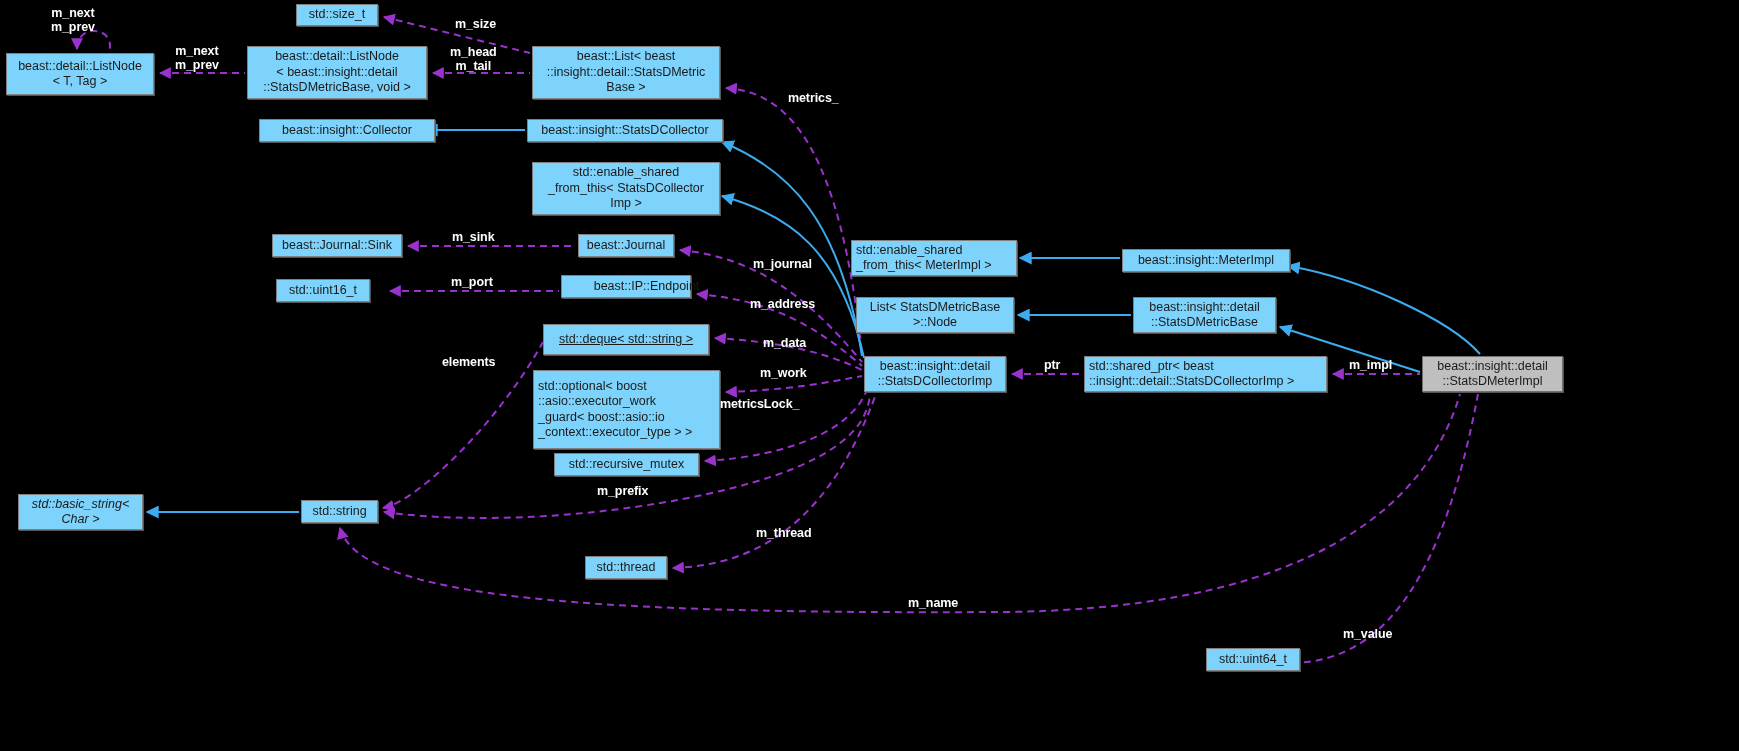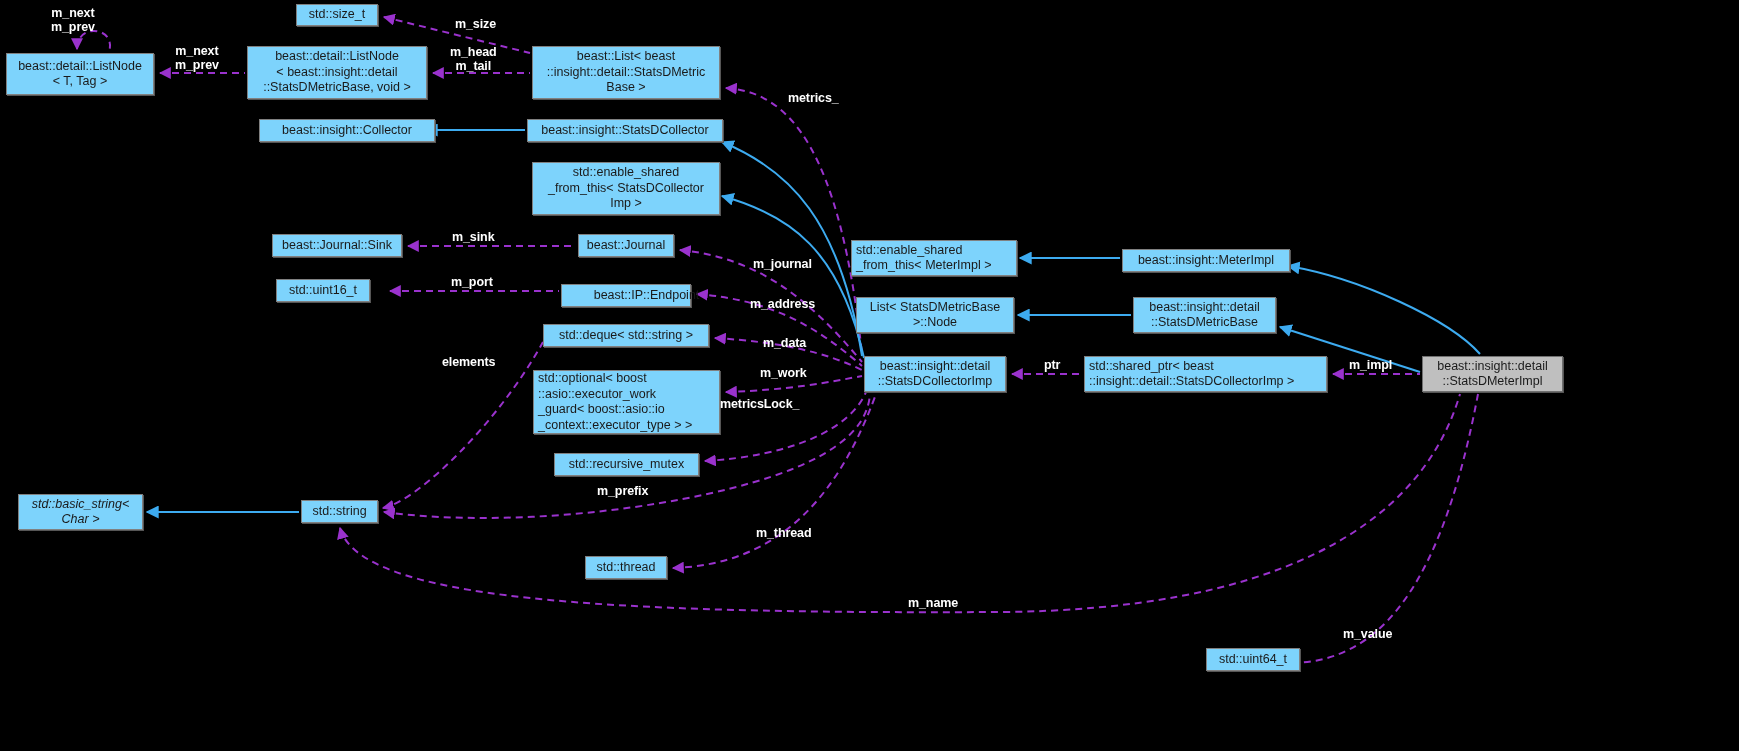--- a/index.html
+++ b/index.html
@@ -139,23 +139,23 @@
 ::insight::detail::StatsDMetric
 Base &gt;</div>
   <div class="node" style="left:251px;top:119px; width:176px; height:23px;margin-left:8px;">beast::insight::Collector</div>
   <div class="node" style="left:527px;top:119px; width:196px; height:23px;">beast::insight::StatsDCollector</div>
   <div class="node" style="left:532px;top:162px; width:188px; height:53px;">std::enable_shared
 _from_this&lt; StatsDCollector
 Imp &gt;</div>
   <div class="node" style="left:272px;top:234px; width:130px; height:23px;">beast::Journal::Sink</div>
   <div class="node" style="left:578px;top:234px; width:96px;  height:23px;">beast::Journal</div>
   <div class="node" style="left:276px;top:279px; width:94px;  height:23px;">std::uint16_t</div>
-  <div class="node" style="left:561px;top:284px; width:130px; height:23px;padding-left:45px;">beast::IP::Endpoint</div>
-  <div class="node" style="left:543px;top:324px; width:166px; height:23px;">std::deque&lt; std::string &gt;</div>
-  <div class="node" style="left:533px;top:370px; width:187px; height:64px; text-align:left; justify-content:flex-start;">std::optional&lt; boost
+  <div class="node" style="left:561px;top:275px; width:130px; height:23px;padding-left:45px;">beast::IP::Endpoint</div>
+  <div class="node" style="left:543px;top:324px; width:166px; height:31px;text-decoration:underline;">std::deque&lt; std::string &gt;</div>
+  <div class="node" style="left:533px;top:370px; width:187px; height:79px; text-align:left; justify-content:flex-start;">std::optional&lt; boost
 ::asio::executor_work
 _guard&lt; boost::asio::io
 _context::executor_type &gt; &gt;</div>
   <div class="node" style="left:554px;top:453px; width:145px; height:23px;">std::recursive_mutex</div>
   <div class="node" style="left:851px;top:240px; width:166px; height:36px; text-align:left; justify-content:flex-start;">std::enable_shared
 _from_this&lt; MeterImpl &gt;</div>
   <div class="node" style="left:856px;top:297px; width:158px; height:36px;">List&lt; StatsDMetricBase
 &gt;::Node</div>
   <div class="node" style="left:864px;top:356px; width:142px; height:36px;">beast::insight::detail
 ::StatsDCollectorImp</div>

